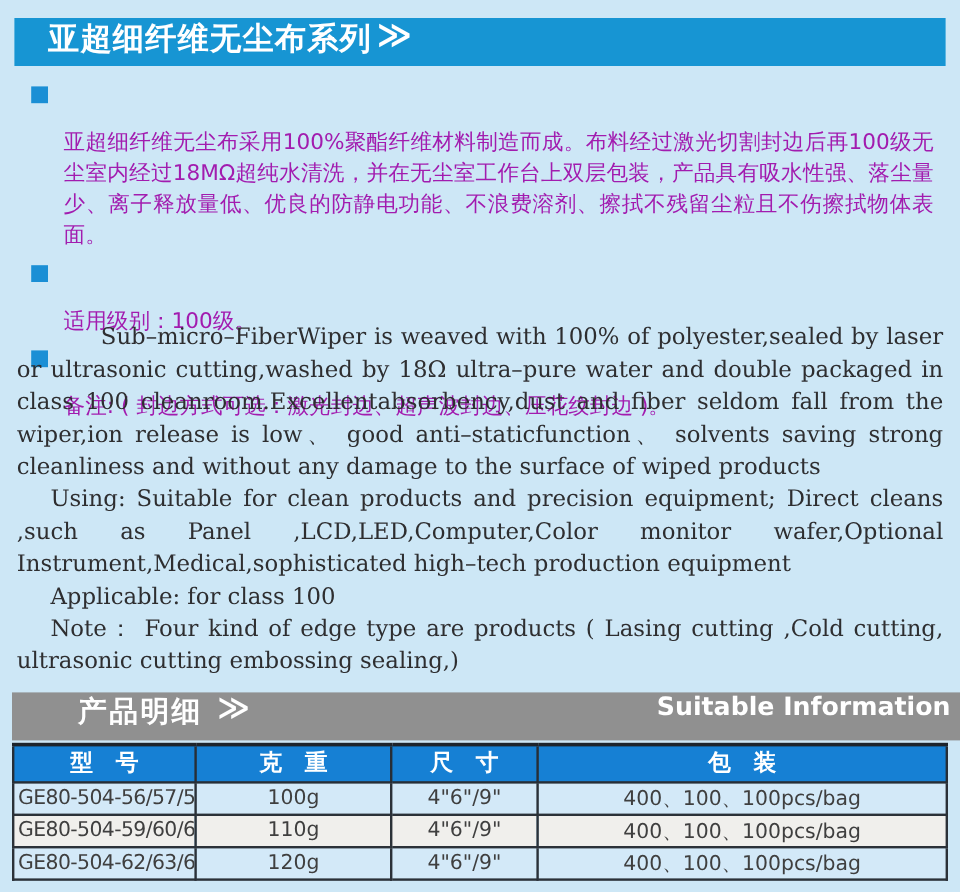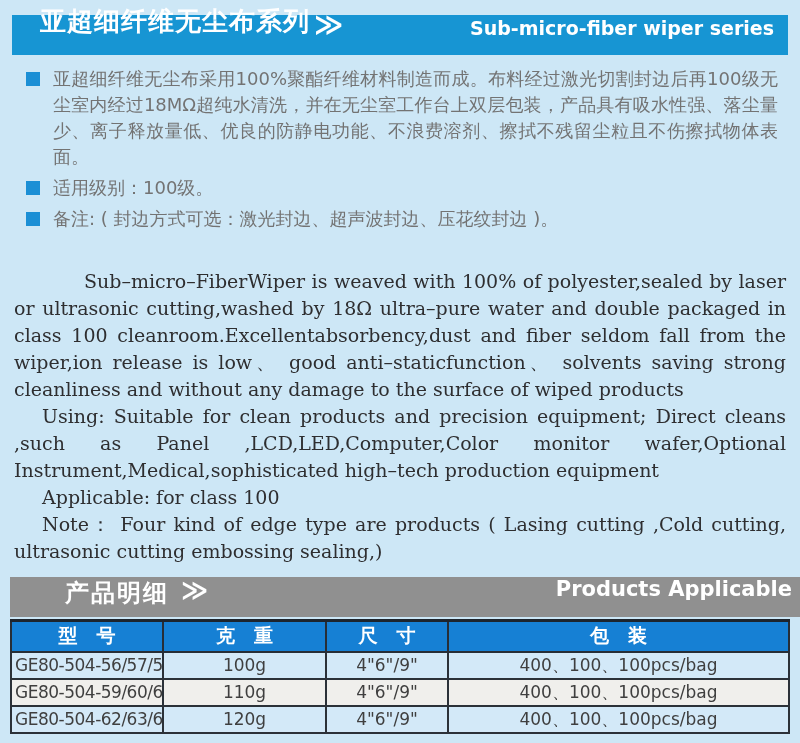--- a/index.html
+++ b/index.html
@@ -12,38 +12,38 @@
     position:relative;
     width:800px; height:743px;
     background:#cde7f6;
     overflow:hidden;
   }
 
   
   .series-bar {
     position:absolute; left:12px; top:15px; width:776px; height:40px;
     background:#1795d3;
-    display:flex; align-items:flex-end;
-    padding:0 14px 16px 28px;
+    display:flex; align-items:flex-start;
+    padding:0 14px 4px 28px;
     color:#ffffff;
   }
   .series-zh { font-size:26px; font-weight:bold; letter-spacing:1px; white-space:nowrap; }
   .series-chevrons { font-size:28px; font-weight:bold; margin-left:4px; line-height:1; }
   .series-en { margin-left:auto; font-size:19px; font-weight:bold; white-space:nowrap; }
 
   
   .bullet-list {
     position:absolute; left:26px; top:66px; width:752px;
   }
   .bullet-item { display:flex; margin-bottom:5px; }
   .bullet-sq {
     flex:none; width:14px; height:14px; background:#1b8fd5; margin-top:6px; margin-right:13px;
   }
   .bullet-text {
-    font-size:18px; line-height:26px; color:#737373; text-align:justify;
+    font-size:18px; line-height:26px; color:#a21caf; text-align:justify;margin-top:40px;
   }
 
   
   .english {
     position:absolute; left:14px; top:268px; width:772px;
     font-family:"DejaVu Serif","Liberation Serif",serif;
     font-size:19px; line-height:27px; color:#2e2e30;
     text-align:justify;
   }
   .english p { margin:0; }
@@ -84,21 +84,20 @@
   tr.row-white { background:#f0efec; }
 </style>
 </head>
 <body>
 
 <div id="page">
 
   <div class="series-bar">
     <span class="series-zh">亚超细纤维无尘布系列</span>
     <span class="series-chevrons">≫</span>
-    <span class="series-en">Sub-micro-fiber wiper series</span>
   </div>
 
   <div class="bullet-list">
     <div class="bullet-item">
       <span class="bullet-sq"></span>
       <span class="bullet-text">亚超细纤维无尘布采用100%聚酯纤维材料制造而成。布料经过激光切割封边后再100级无尘室内经过18MΩ超纯水清洗，并在无尘室工作台上双层包装，产品具有吸水性强、落尘量少、离子释放量低、优良的防静电功能、不浪费溶剂、擦拭不残留尘粒且不伤擦拭物体表面。</span>
     </div>
     <div class="bullet-item">
       <span class="bullet-sq"></span>
       <span class="bullet-text">适用级别：100级。</span>
@@ -112,21 +111,21 @@
   <div class="english">
     <p class="indent-lg">Sub–micro–FiberWiper is weaved with 100% of polyester,sealed by laser or ultrasonic cutting,washed by 18Ω ultra–pure water and double packaged in class 100 cleanroom.Excellentabsorbency,dust and fiber seldom fall from the wiper,ion release is low、 good anti–staticfunction、 solvents saving strong cleanliness and without any damage to the surface of wiped products</p>
     <p class="indent-sm">Using: Suitable for clean products and precision equipment; Direct cleans ,such as Panel ,LCD,LED,Computer,Color monitor wafer,Optional Instrument,Medical,sophisticated high–tech production equipment</p>
     <p class="indent-sm">Applicable: for class 100</p>
     <p class="indent-sm">Note：  Four kind of edge type are products ( Lasing cutting ,Cold cutting, ultrasonic cutting embossing sealing,)</p>
   </div>
 
   <div class="products-bar">
     <span class="products-zh">产品明细</span>
     <span class="products-chevrons">≫</span>
-    <span class="products-en">Products Applicable</span>
+    <span class="products-en">Suitable Information</span>
   </div>
 
   <table class="products">
     <colgroup>
       <col style="width:152px">
       <col style="width:163px">
       <col style="width:122px">
       <col style="width:341px">
     </colgroup>
     <thead>

